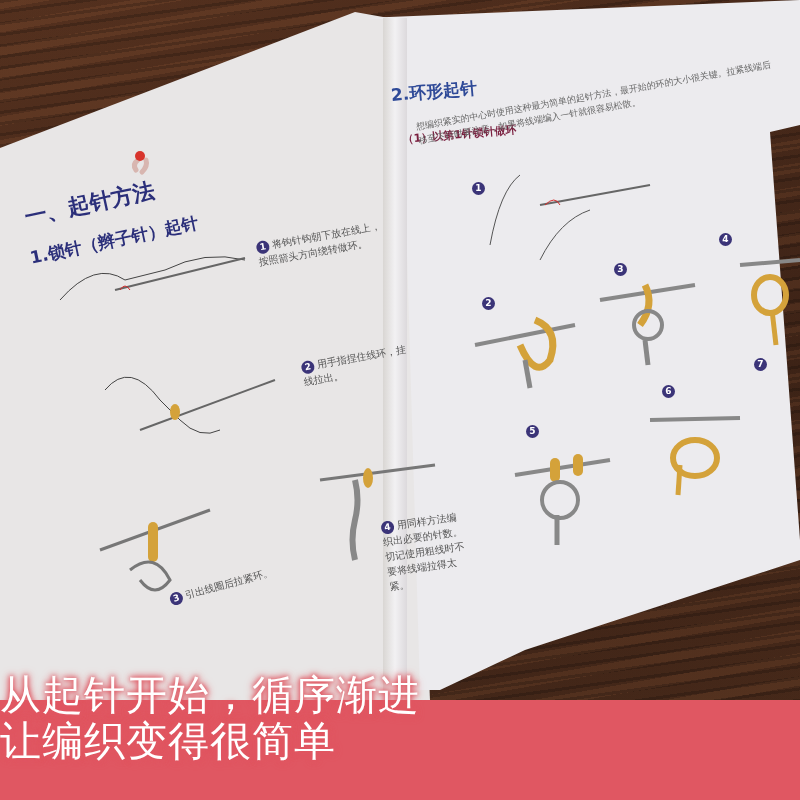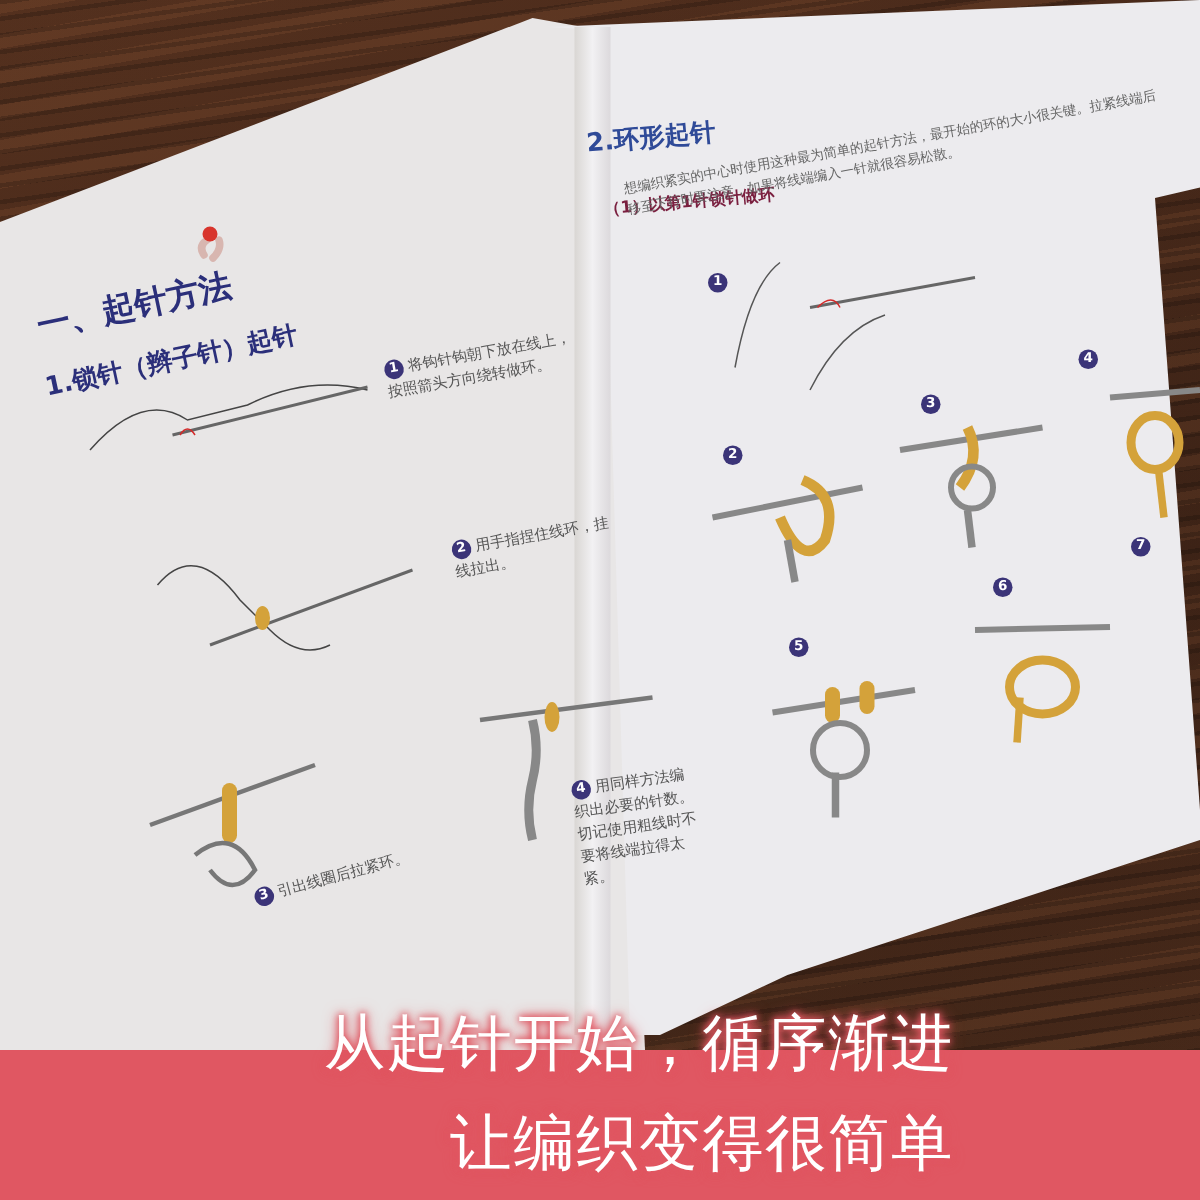--- a/index.html
+++ b/index.html
@@ -17,24 +17,24 @@
   .t1{left:22px;top:203px;font-size:22px;transform:rotate(-12deg)}
   .t2{left:28px;top:247px;font-size:17px;transform:rotate(-12deg)}
   .t3{left:390px;top:84px;font-size:17px;transform:rotate(-5deg);color:#2f4a98}
   .t4{left:402px;top:132px;font-size:11px;transform:rotate(-5deg);color:#7a1f3f}
   .para{position:absolute;left:415px;top:120px;width:360px;font-size:9px;color:#666;transform:rotate(-10deg);transform-origin:left top;line-height:14px}
   .step-text{position:absolute;font-size:10px;color:#555;line-height:15px;transform-origin:left top}
   .num{display:inline-block;width:13px;height:13px;border-radius:50%;background:#3b3478;color:#fff;font-size:9px;line-height:13px;text-align:center;margin-right:3px;font-weight:bold;vertical-align:middle}
   .badge{position:absolute}
   .flower{position:absolute;left:128px;top:148px;width:30px;height:30px}
   .banner{position:absolute;left:0;top:700px;width:800px;height:100px;background:#e05762}
-  .cap{position:absolute;left:0;width:636px;text-align:right;color:#fff;font-size:41px;letter-spacing:1px;
+  .cap{position:absolute;left:0;width:636px;text-align:left;color:#fff;font-size:41px;letter-spacing:1px;
     text-shadow:0 0 4px #e05762,0 0 6px #e05762,0 0 10px #e05762}
   .cap1{top:668px}
-  .cap2{top:735px}
+  .cap2{top:714px}
   svg.ill{position:absolute;overflow:visible}
 </style>
 </head>
 <body>
 
 <div class="wood"></div>
 
 <div class="left-page"></div>
 <div class="right-page2"></div>
 <div class="gutter"></div>

